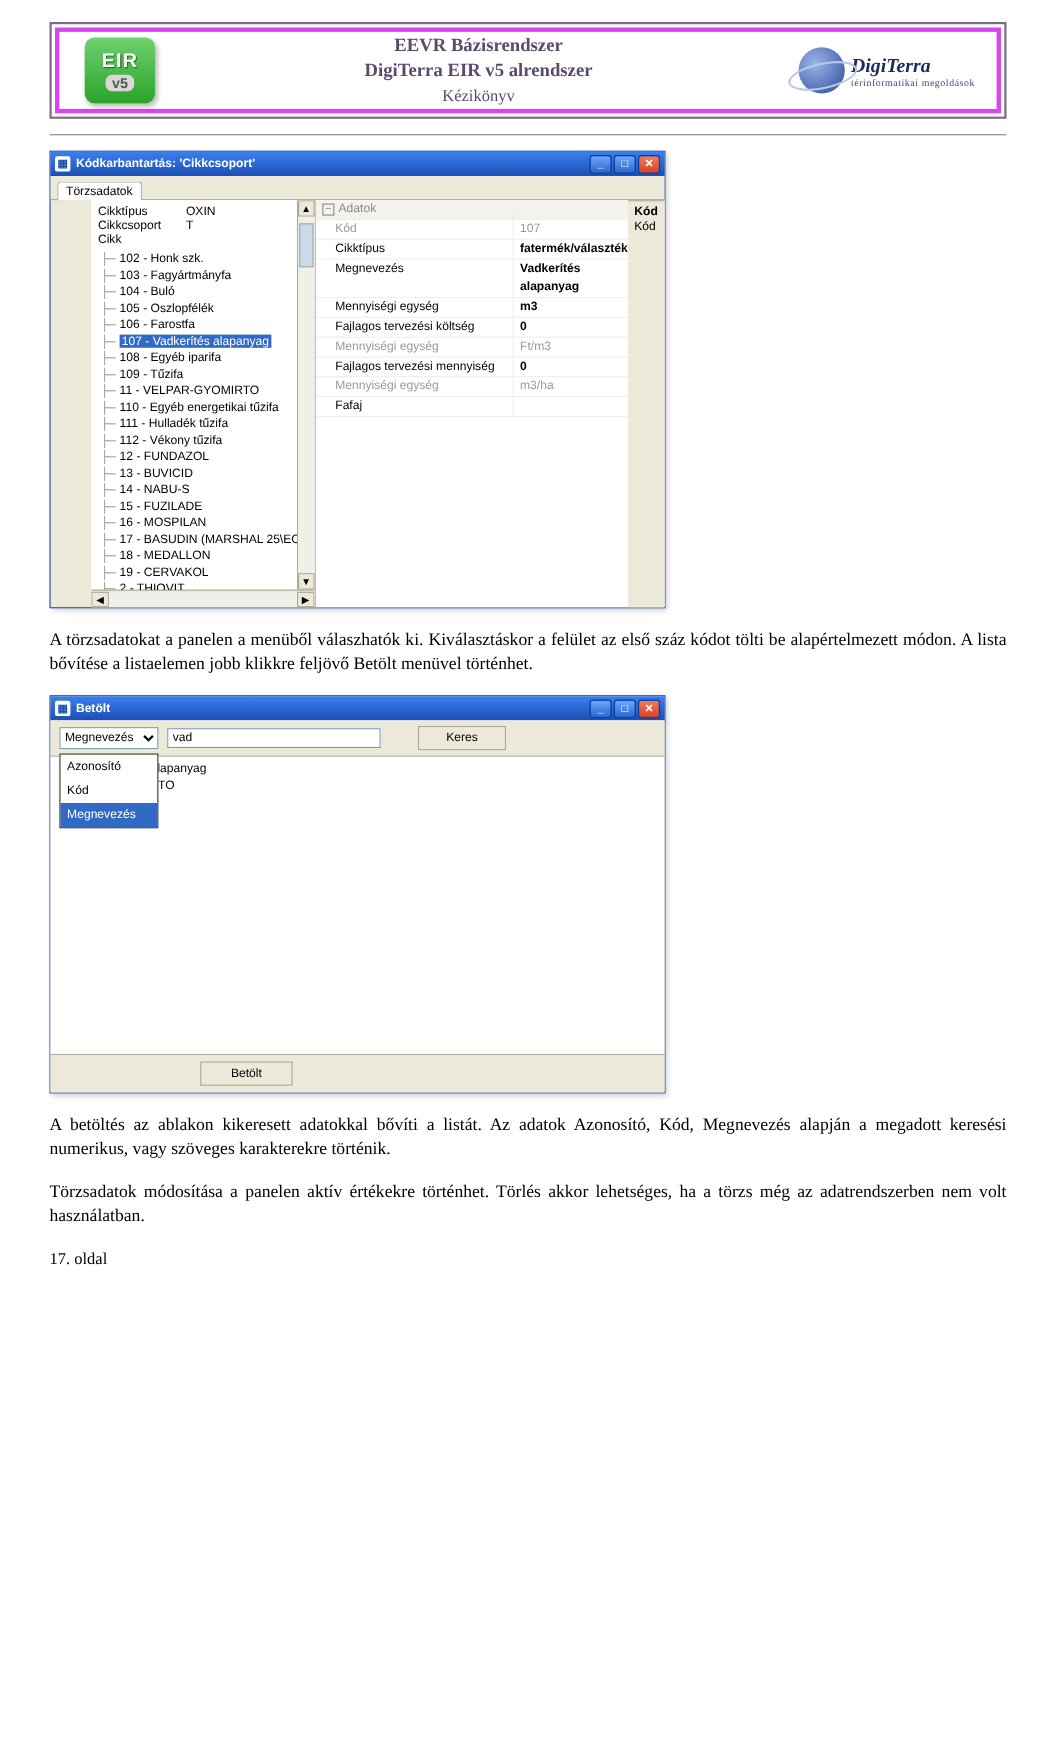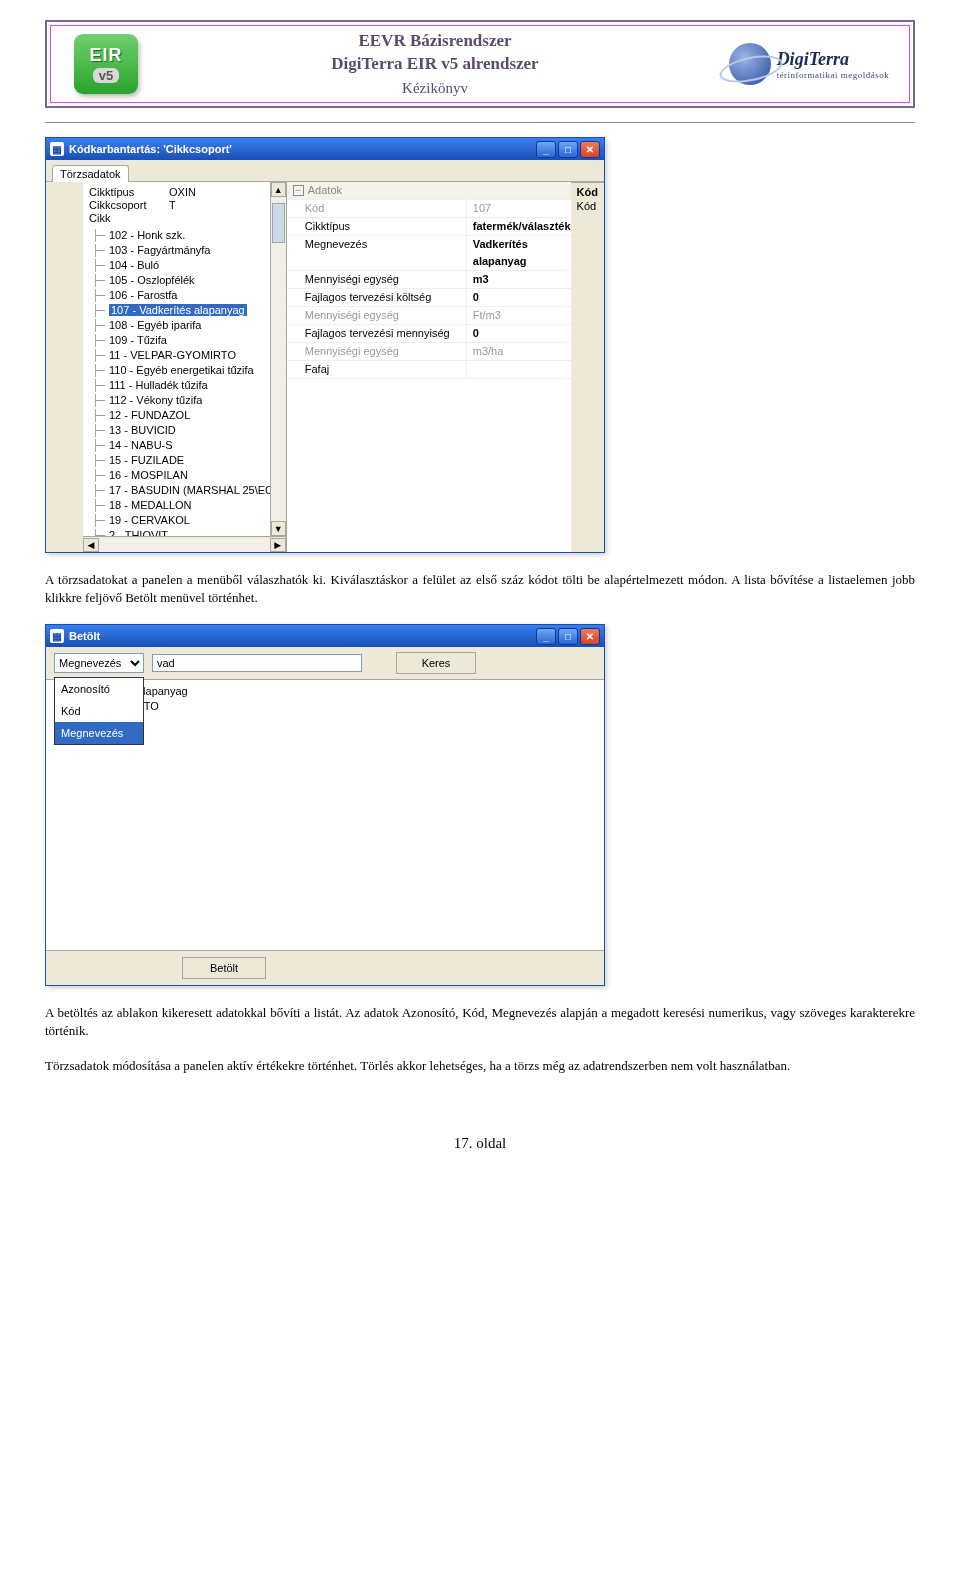--- a/index.html
+++ b/index.html
@@ -13,21 +13,21 @@
   }
   .page {
     padding: 20px 45px 30px 45px;
   }
   .header-frame {
     border: 2px double #7a6a88;
     padding: 3px;
     margin-bottom: 14px;
   }
   .header-inner {
-    border: 1px solid #d946ef;
+    border: 4px solid #d946ef;
     display: flex;
     align-items: stretch;
     height: 78px;
   }
   .header-logo-left {
     width: 110px;
     display: flex;
     align-items: center;
     justify-content: center;
     border-right: 0;
@@ -179,38 +179,38 @@
   }
   .prop-row.dim .pl,.prop-row.dim .pv{color:#999;font-weight:normal;}
   .prop-footer{
     border-top:1px solid #aca899;background:#ece9d8;padding:2px 6px;line-height:14px;
   }
   .prop-footer div{font-weight:bold;}
   .prop-footer div:last-child{font-weight:normal;}
   
   .body-text{
     font-family: Georgia, 'Times New Roman', serif;
-    font-size: 13px; line-height:1.35;
+    font-size: 16px; line-height:1.35;
     text-align: justify;
     margin: 18px 0;
   }
   
   .win2 .win-body2{
     background:#fff;height:338px;display:flex;flex-direction:column;
   }
   .searchbar{
     display:flex;align-items:center;gap:8px;padding:5px 8px;
     border-bottom:1px solid #aca899;background:#ece9d8;
   }
   .searchbar select{
     font-size:11px;height:20px;border:1px solid #7f9db9;background:#fff;
     width:90px;
   }
   .searchbar input{
-    font-size:11px;height:18px;border:1px solid #7f9db9;padding:0 4px;width:210px;
+    font-size:11px;height:18px;border:1px solid #7f9db9;padding:0 4px;width:194px;
   }
   .searchbar .gap{flex:0 0 18px;}
   .searchbar button{
     font-size:11px;height:22px;width:80px;border:1px solid #aca899;background:#ece9d8;
   }
   .dropdown-open{
     position:absolute; left:8px; top:52px;
     border:1px solid #333;background:#fff;z-index:10;width:90px;
   }
   .dropdown-open div{padding:5px 6px;font-size:11px;}
@@ -221,21 +221,21 @@
   .result-list div{line-height:15px;}
   .bottom-bar{
     padding:6px;background:#ece9d8;border-top:1px solid #aca899;
     display:flex;justify-content:flex-start;
   }
   .bottom-bar .spacer2{width:130px;}
   .bottom-bar button{
     font-size:11px;height:22px;width:84px;border:1px solid #aca899;background:#ece9d8;
   }
   .page-num{
-    text-align:center;font-family:Georgia,serif;font-size:15px;margin-top:60px;
+    text-align:left;font-family:Georgia,serif;font-size:15px;margin-top:20px;
   }
   hr.thin{border:none;border-top:1px solid #888;margin:4px 0 14px 0;}
 </style>
 </head>
 <body>
 
 <div class="page">
 
   <div class="header-frame">
     <div class="header-inner">

